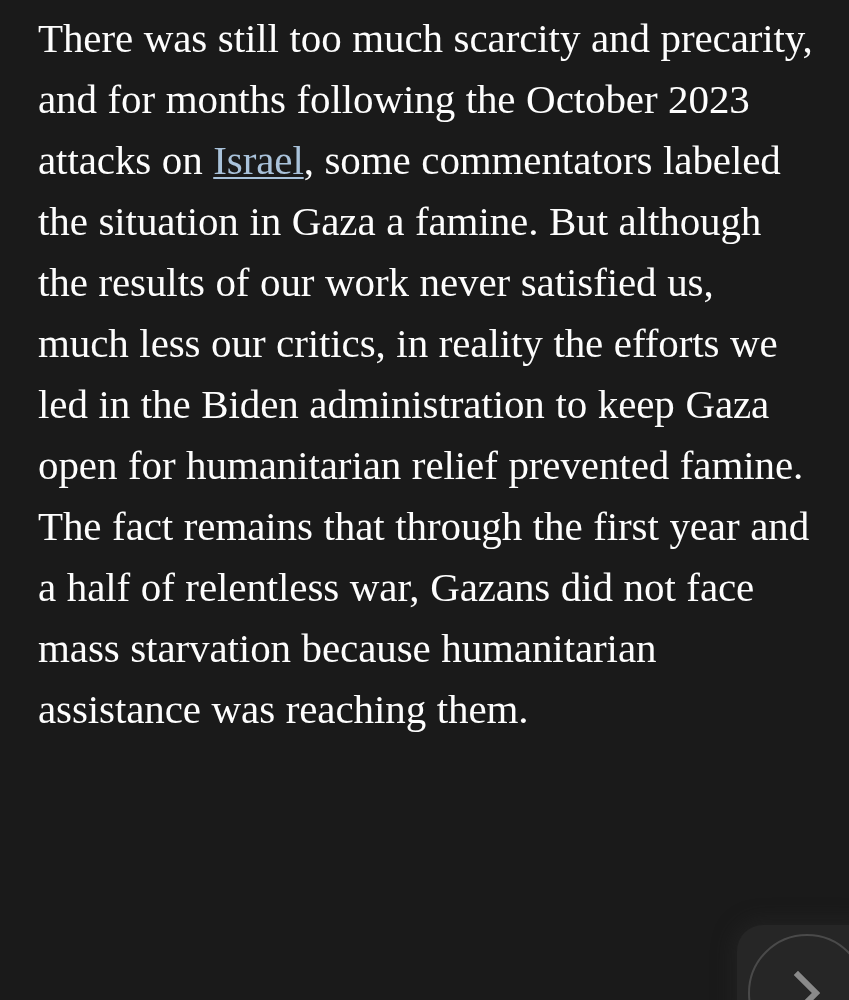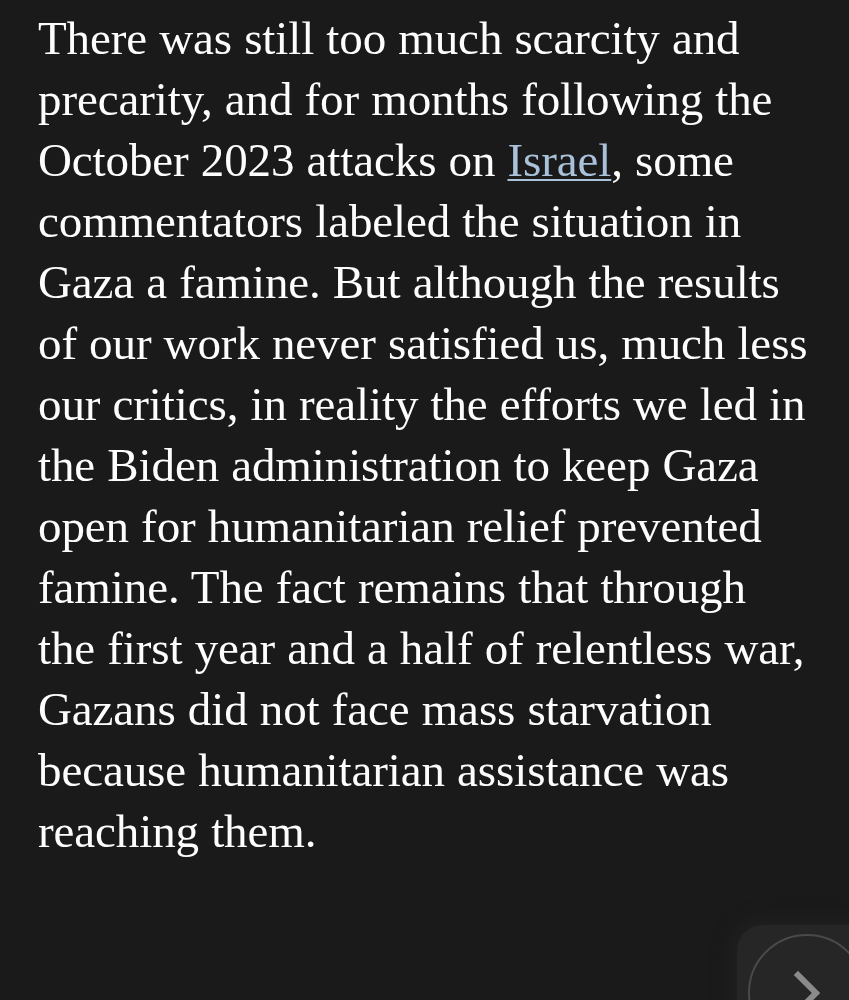--- a/index.html
+++ b/index.html
@@ -22,21 +22,21 @@
     background: #1a1a1a;
   }
 
   #article-body {
     position: absolute;
     left: 38px;
     top: 8px;
     width: 775px;
     color: #fdfdfd;
     font-family: "Liberation Serif", "DejaVu Serif", serif;
-    font-size: 47px;
+    font-size: 41px;
     line-height: 61px;
     letter-spacing: -0.1px;
     word-spacing: 0.5px;
     text-align: left;
     font-weight: 400;
     -webkit-font-smoothing: antialiased;
   }
 
   #article-body .para {
     margin: 0;

